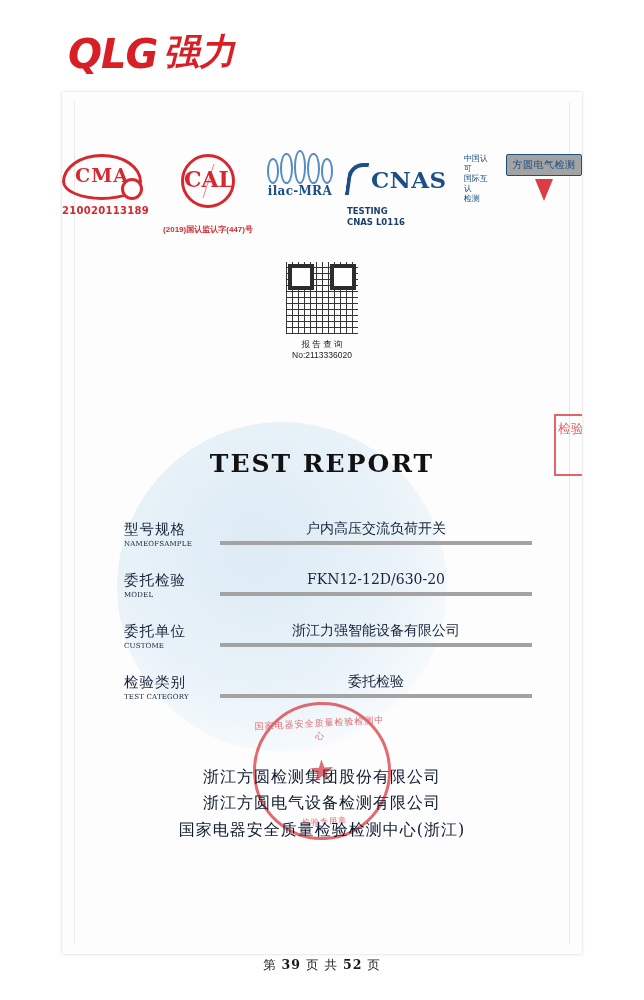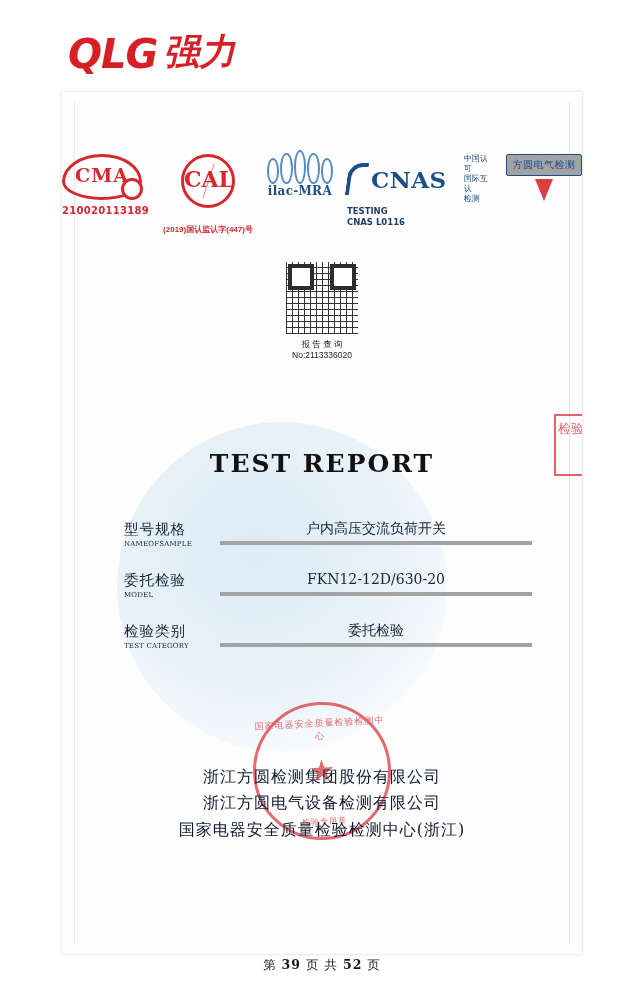--- a/index.html
+++ b/index.html
@@ -495,20 +495,27 @@
       </div>
 
       <div class="field-row">
         <div class="field-labels">
           <div class="field-label-cn">委托检验</div>
           <div class="field-label-en">MODEL</div>
         </div>
         <div class="field-value">FKN12-12D/630-20</div>
       </div>
 
+      <div class="field-row">
+        <div class="field-labels">
+          <div class="field-label-cn">委托单位</div>
+          <div class="field-label-en">CUSTOME</div>
+        </div>
+        <div class="field-value">浙江力强智能设备有限公司</div>
+      </div>
 
       <div class="field-row">
         <div class="field-labels">
           <div class="field-label-cn">检验类别</div>
           <div class="field-label-en">TEST CATEGORY</div>
         </div>
         <div class="field-value">委托检验</div>
       </div>
 
     </div>

